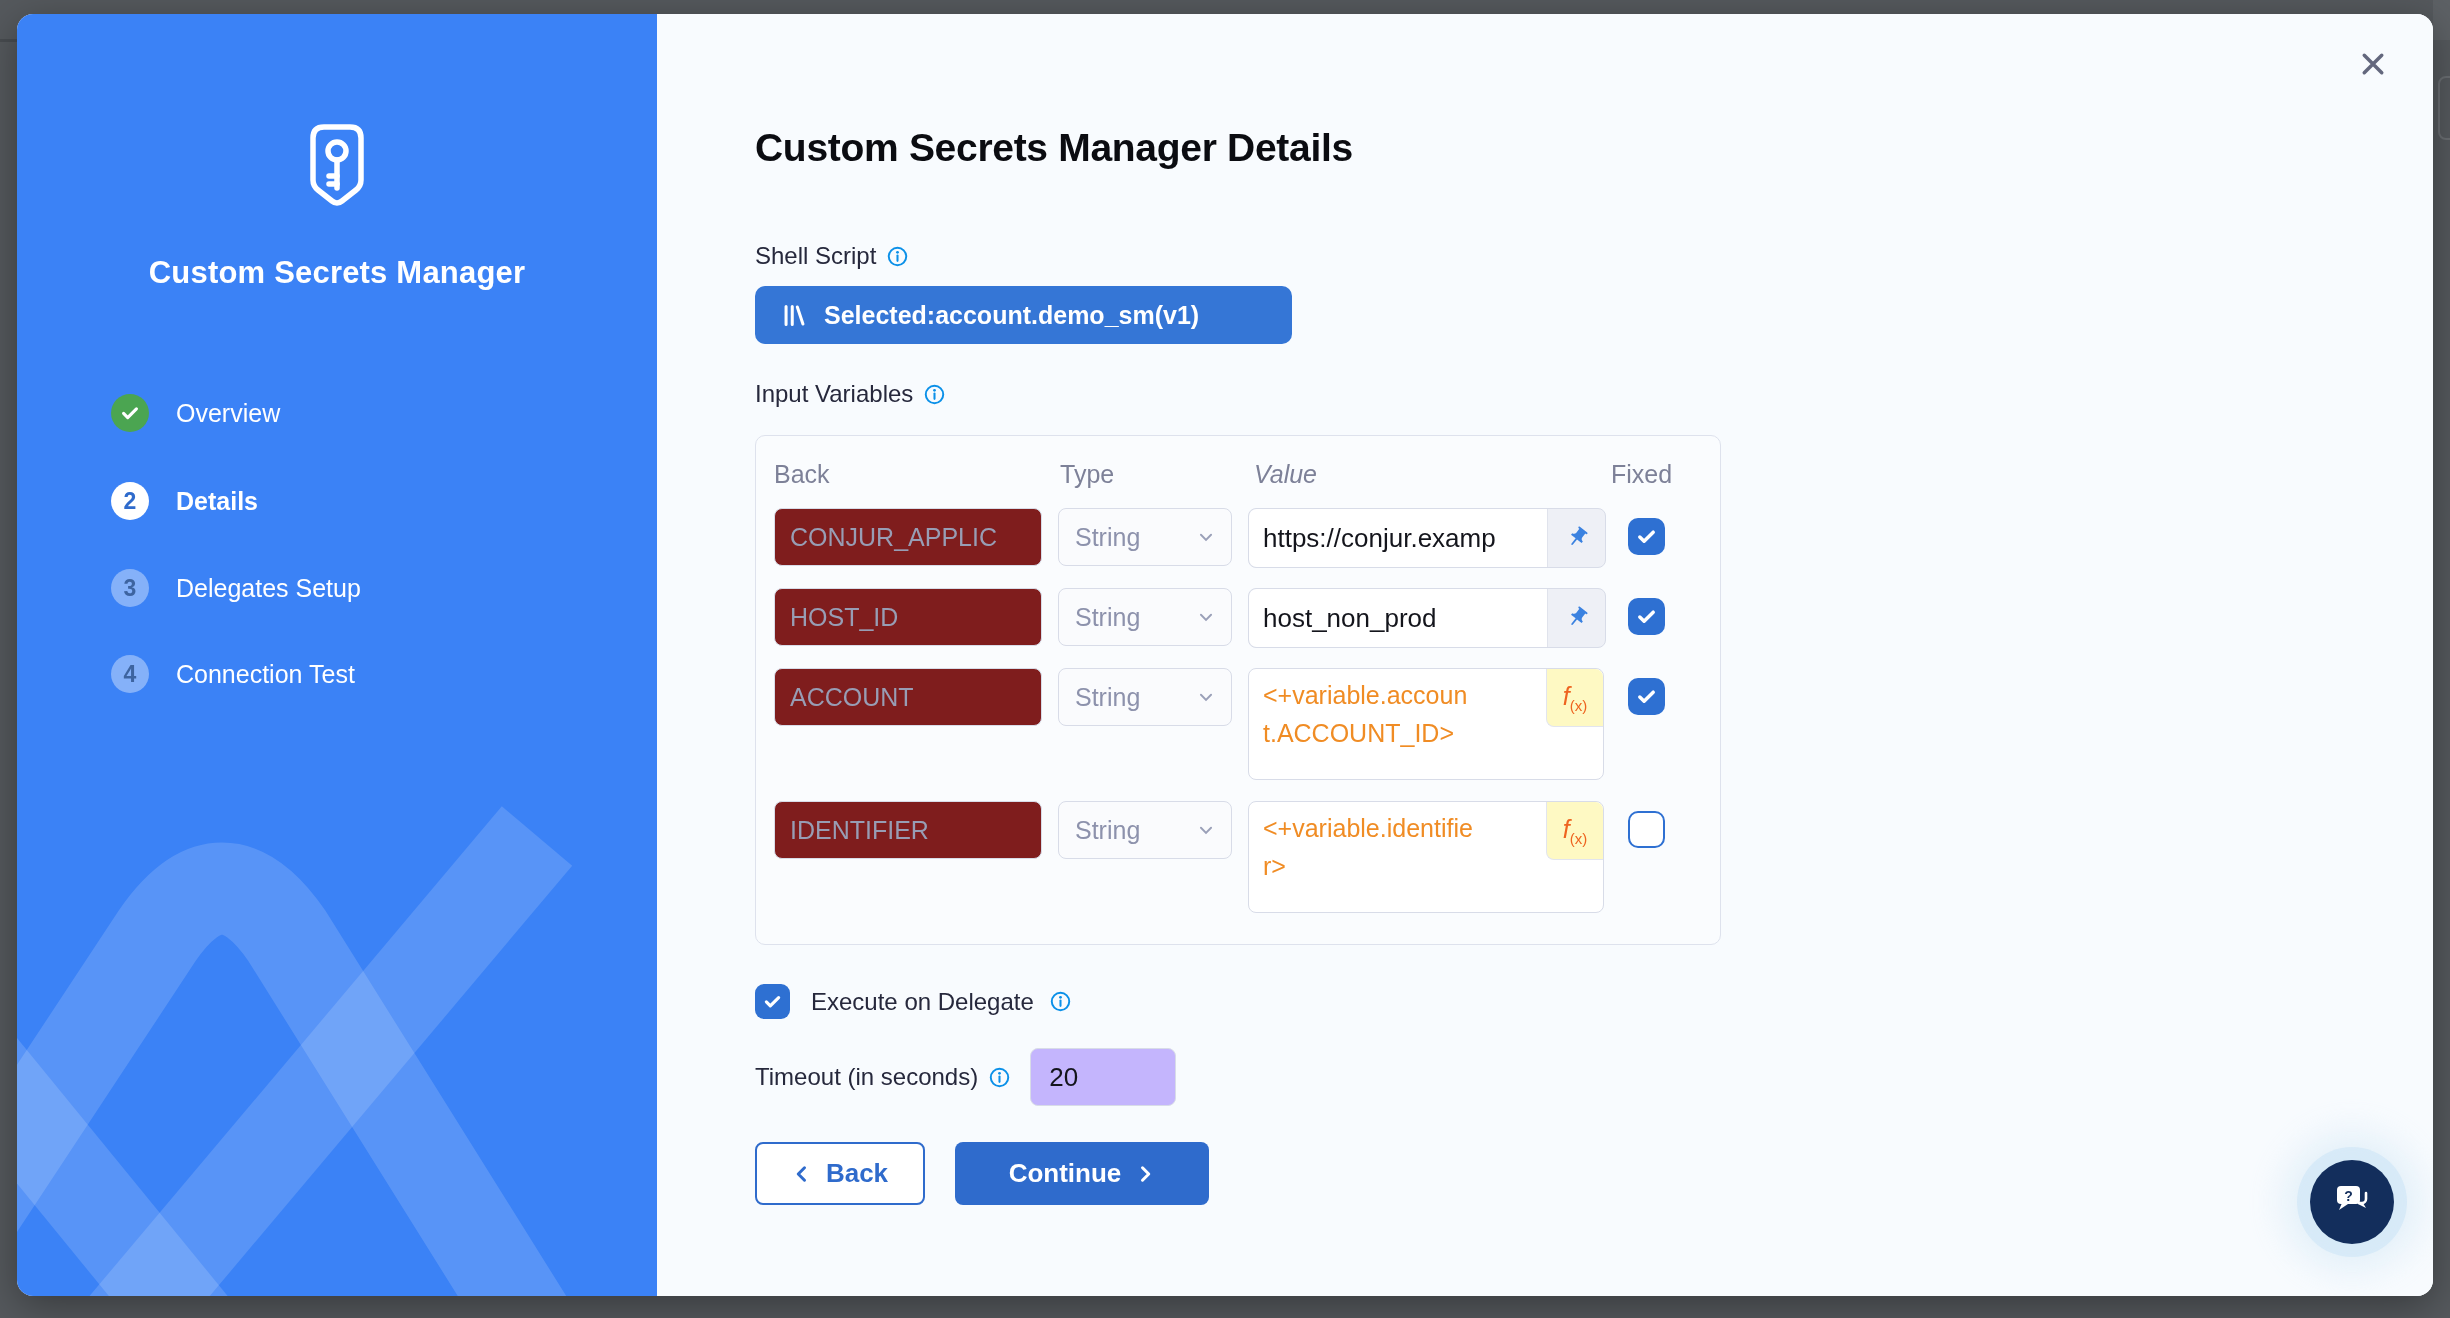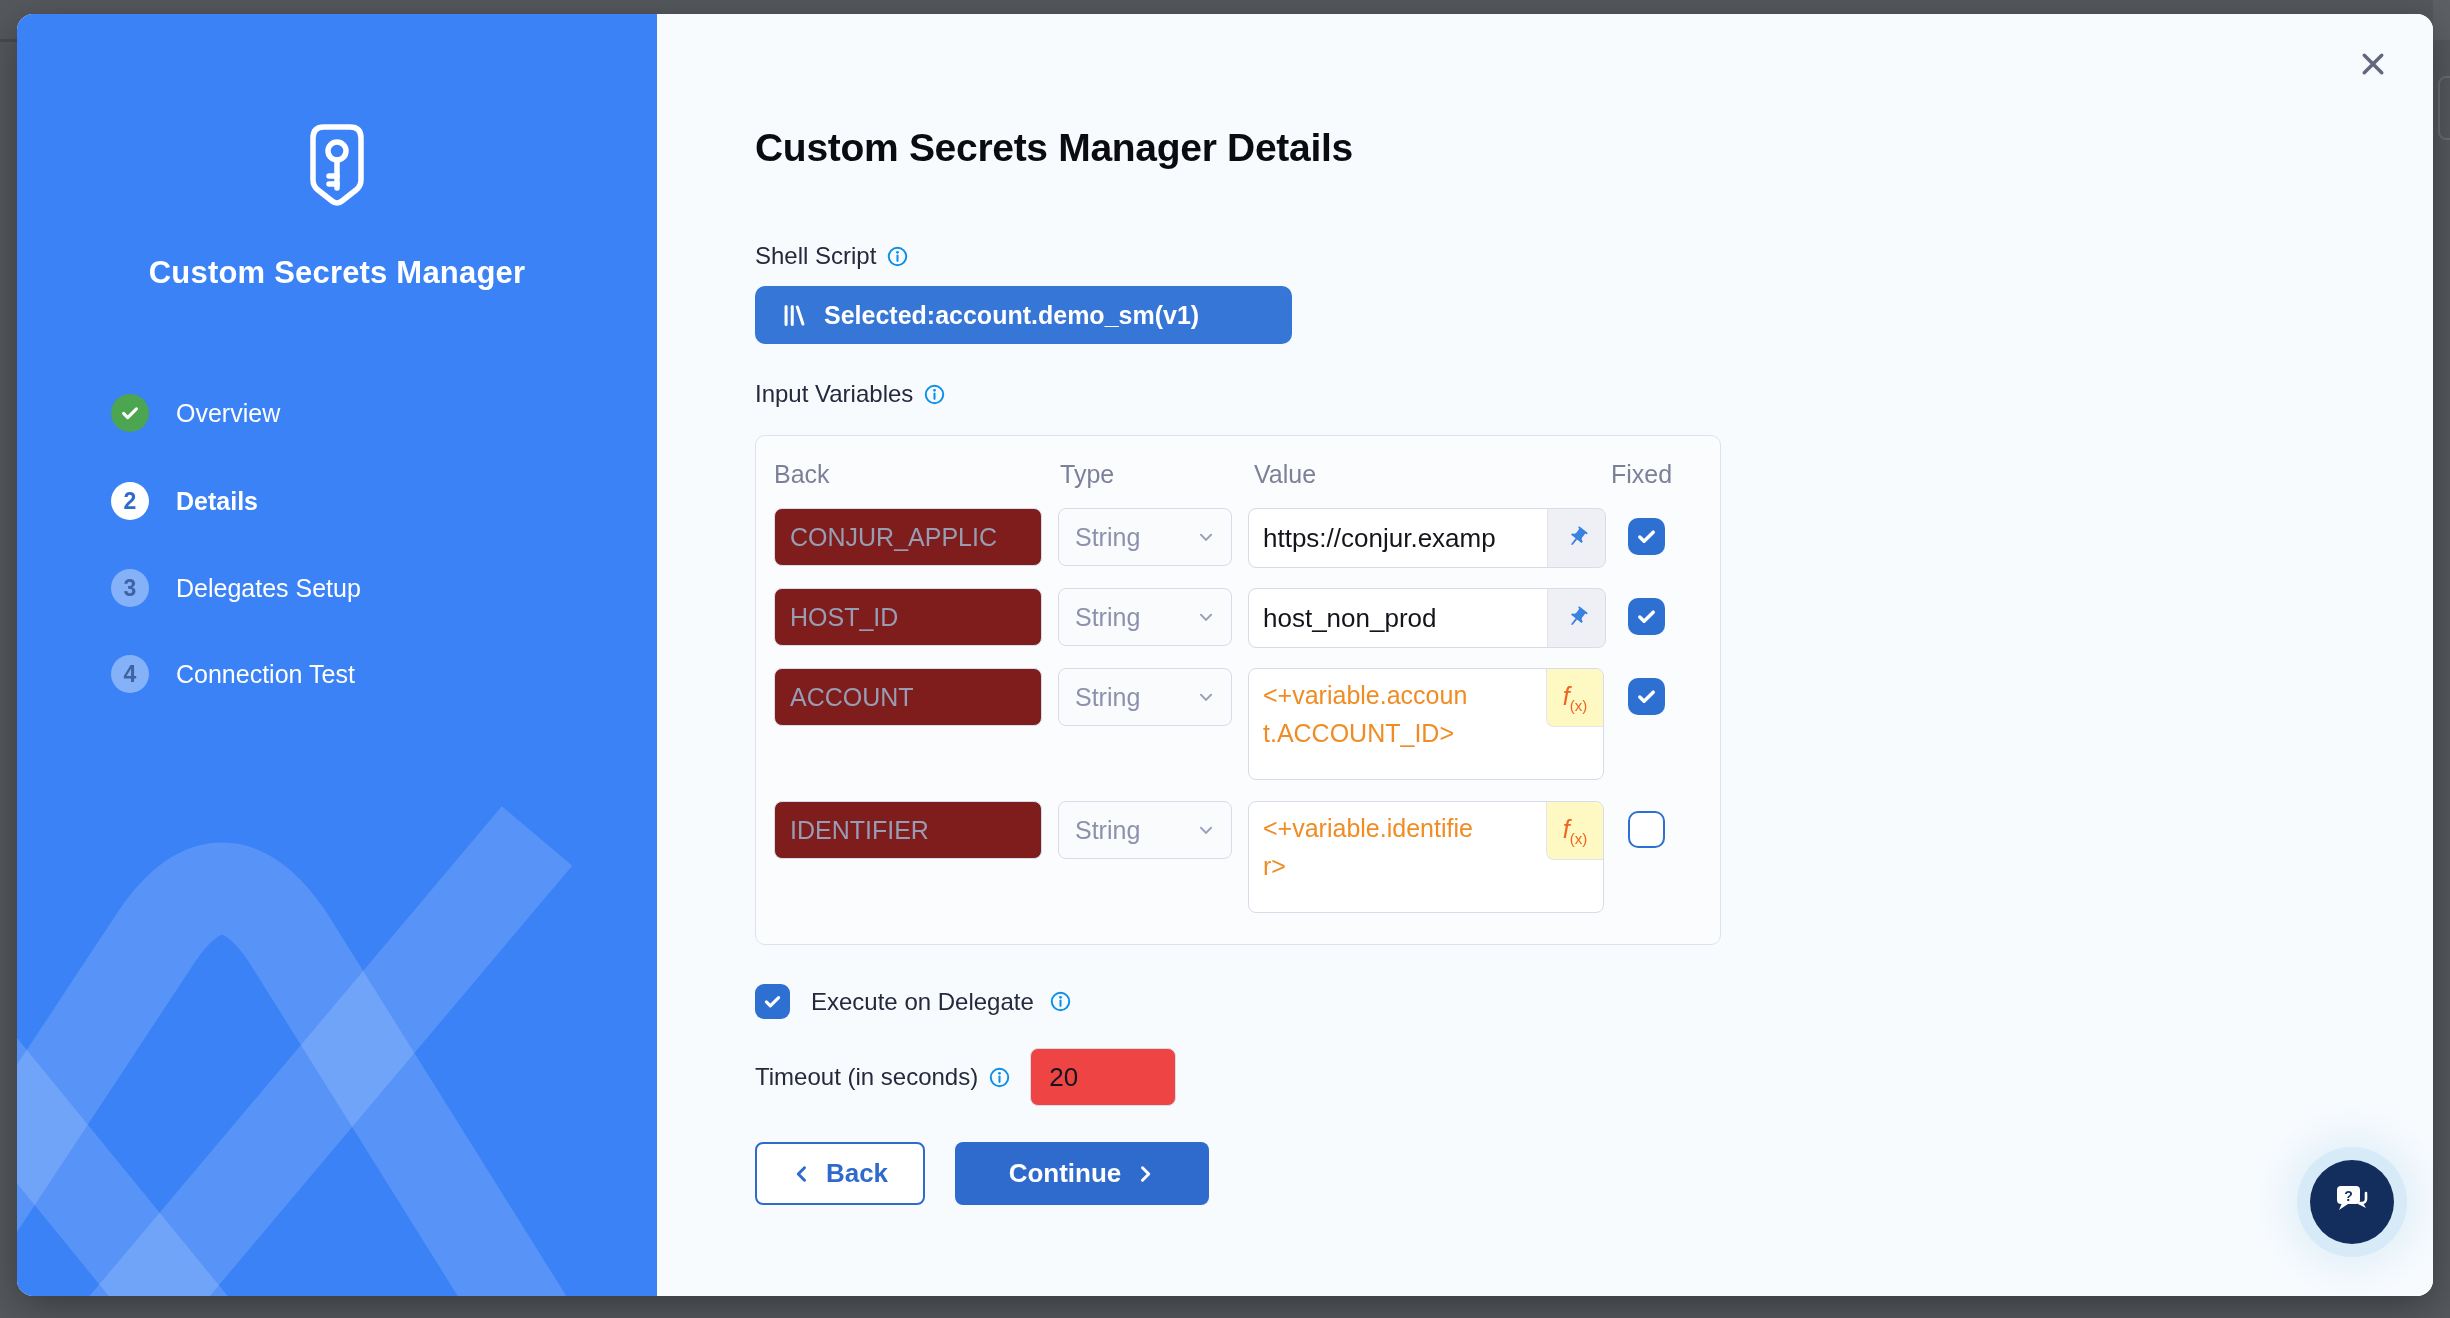--- a/index.html
+++ b/index.html
@@ -51,21 +51,21 @@
 
   .selected-btn{position:absolute;left:98px;top:272px;height:58px;width:537px;
     background:#3576d6;border-radius:10px;display:flex;align-items:center;gap:16px;
     padding:8px 26px;box-sizing:border-box;cursor:pointer;}
   .selected-btn span{color:#fff;font-size:25px;font-weight:600;white-space:nowrap;overflow:hidden;}
 
   
   .var-table{position:absolute;left:98px;top:421px;width:966px;height:510px;
     border:1px solid #dee2ed;border-radius:10px;background:rgba(255,255,255,.35);box-sizing:border-box;}
   .col-head{position:absolute;top:24px;font-size:25px;color:#7d8198;}
-  .ch-name{left:18px;} .ch-type{left:304px;} .ch-value{left:498px;} .ch-fixed{left:855px;}
+  .ch-name{left:18px;} .ch-type{left:304px;} .ch-value{left:498px;font-style:italic;} .ch-fixed{left:855px;}
 
   .var-row{position:absolute;left:0;width:100%;height:58px;}
   .r1{top:72px;} .r2{top:152px;} .r3{top:232px;height:112px;} .r4{top:365px;height:112px;}
 
   .cell{position:absolute;box-sizing:border-box;}
   .c-name{left:18px;width:268px;height:58px;}
   .c-type{left:302px;width:174px;height:58px;}
   .c-value{left:492px;width:356px;height:58px;}
   .c-value.tall{height:112px;}
   .c-fixed{left:872px;top:10px;}
@@ -101,21 +101,21 @@
 
   
   .exec-row{position:absolute;left:98px;top:970px;display:flex;align-items:center;gap:15px;}
   .exec-row .checkbox{width:35px;height:35px;border-radius:9px;}
   .exec-label{font-size:24px;color:#26283c;margin-left:6px;}
 
   .timeout-row{position:absolute;left:98px;top:1034px;height:58px;display:flex;align-items:center;}
   .timeout-label{font-size:24px;color:#26283c;font-weight:500;}
   .timeout-row .info-icon{margin-left:10px;}
   .timeout-input{margin-left:19px;width:146px;height:58px;box-sizing:border-box;
-    border:1px solid #d8dce8;border-radius:8px;background:#ef4444;font-size:26px;color:#14151c;
+    border:1px solid #d8dce8;border-radius:8px;background:#c4b5fd;font-size:26px;color:#14151c;
     padding:8px 18px;outline:none;font-family:"Liberation Sans","DejaVu Sans",sans-serif;}
 
   .btn-row{position:absolute;left:98px;top:1128px;display:flex;gap:30px;}
   .btn{height:63px;border-radius:8px;display:flex;align-items:center;justify-content:center;
     gap:14px;font-size:26px;cursor:pointer;box-sizing:border-box;}
   .btn-back{width:170px;background:#fff;border:2px solid #2f6bcc;color:#2f6bcc;font-weight:700;}
   .btn-continue{width:254px;background:#2f6bcc;color:#fff;font-weight:600;}
 
   .help-fab{position:absolute;left:1653px;top:1146px;width:84px;height:84px;border-radius:50%;
     background:#132e5c;display:flex;align-items:center;justify-content:center;cursor:pointer;

